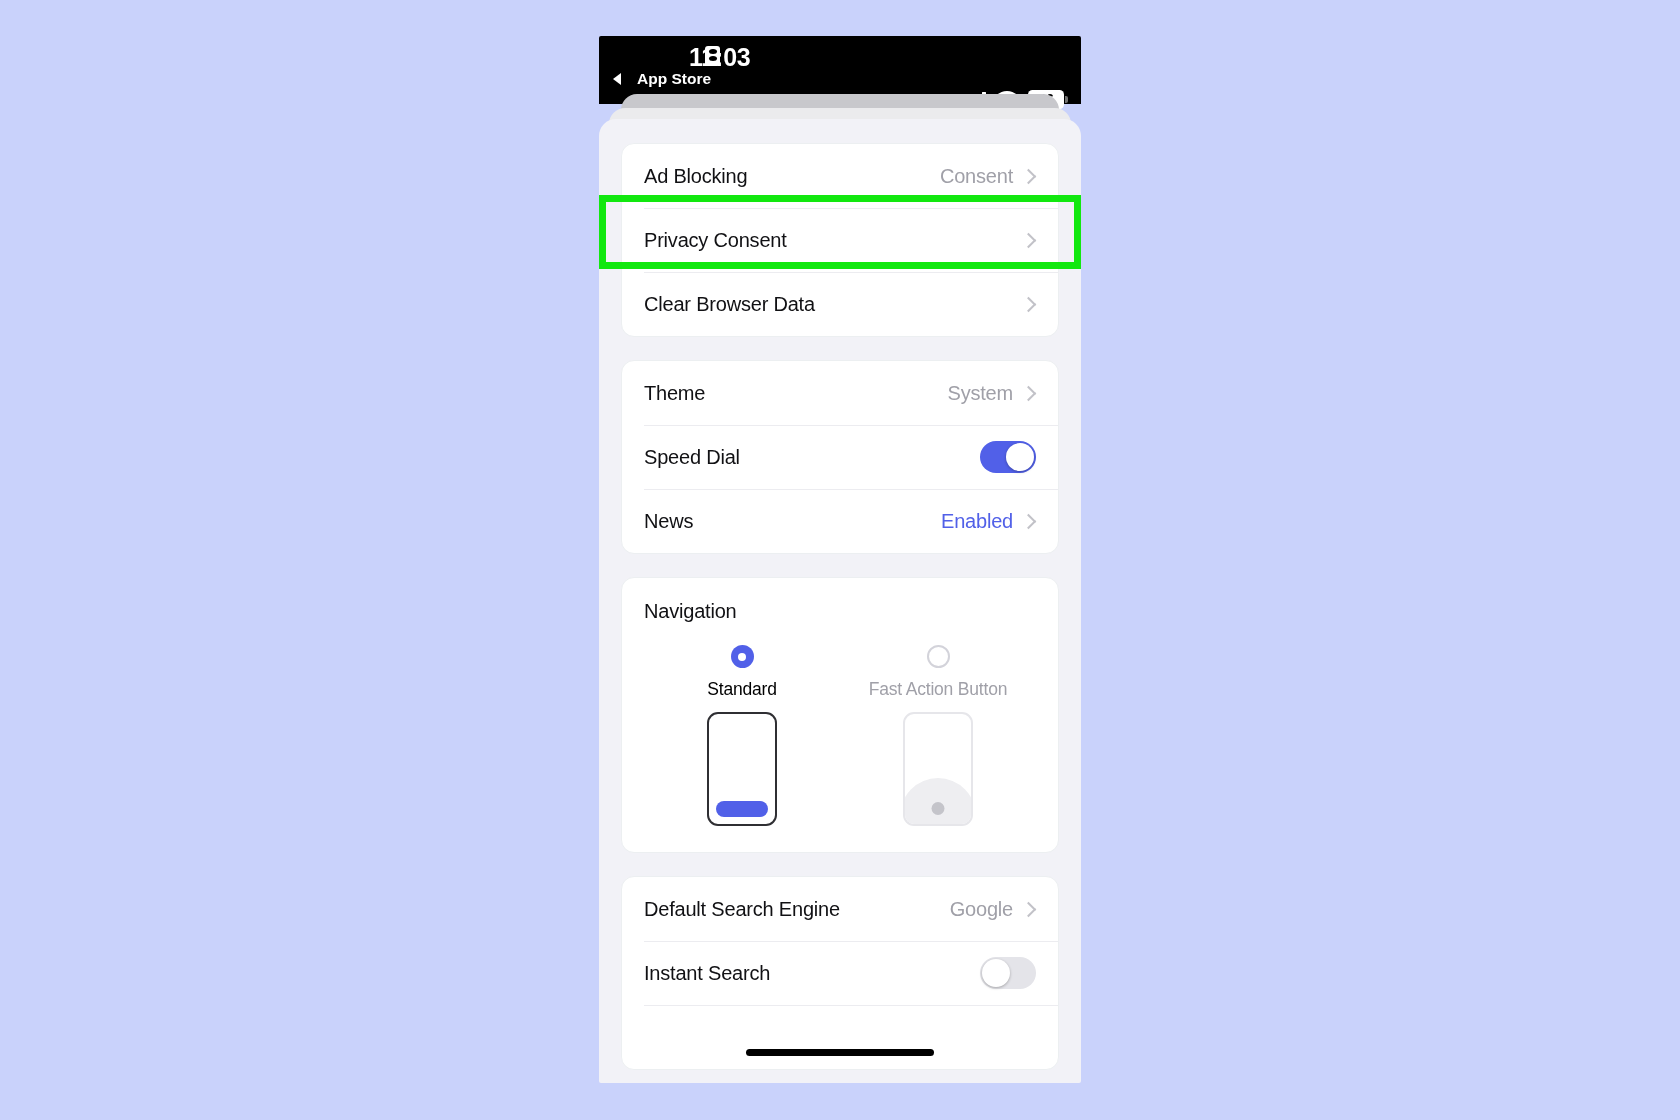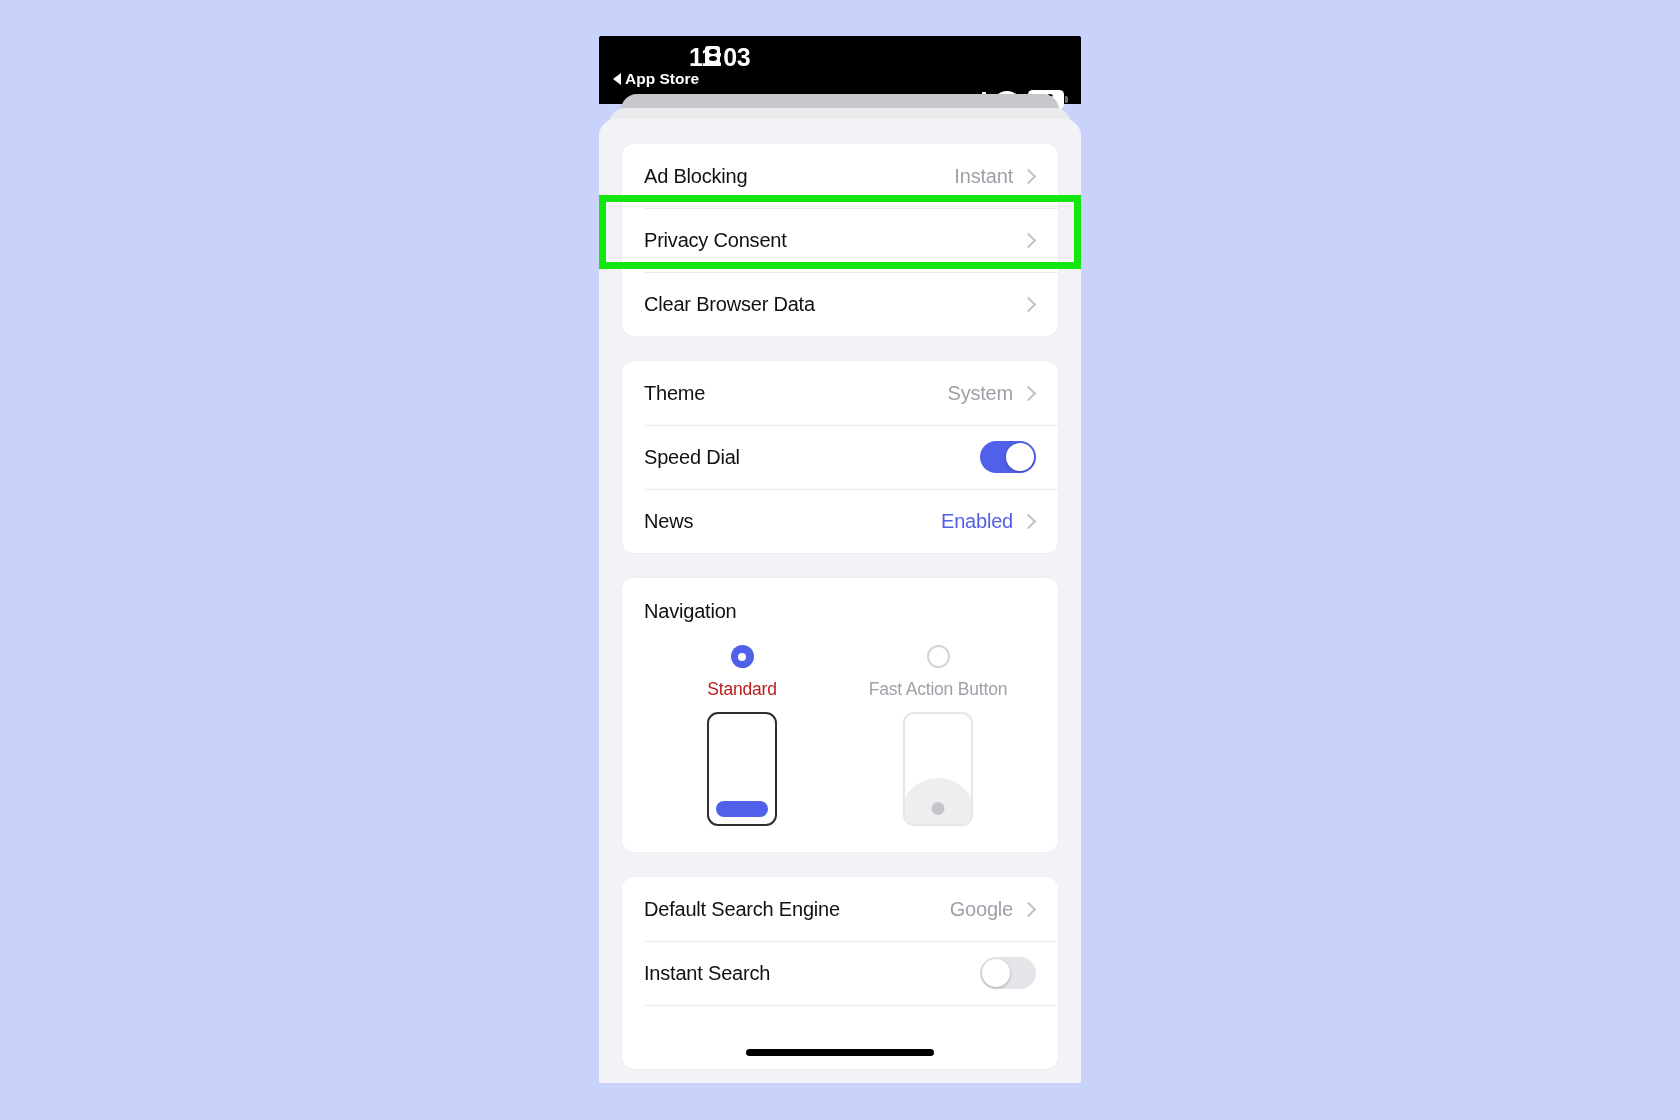--- a/index.html
+++ b/index.html
@@ -62,21 +62,21 @@
     box-shadow: 0 7px 0 0 #000;
   }
   .sb-back {
     position: absolute;
     left: 14px; top: 34px;
     color: #ffffff;
     font-size: 15.5px;
     font-weight: bold;
     display: flex;
     align-items: center;
-    gap: 4px;
+    gap: 16px;
   }
   .sb-tri {
     width: 0; height: 0;
     border-top: 6px solid transparent;
     border-bottom: 6px solid transparent;
     border-right: 8px solid #ffffff;
     display: inline-block;
   }
   .sb-right {
     position: absolute;
@@ -316,21 +316,21 @@
     border-radius: 50%;
     background: #ffffff;
   }
   .nav-opt-label {
     margin-top: 11px;
     font-size: 17.5px;
     letter-spacing: -0.2px;
     color: #a0a0a8;
     white-space: nowrap;
   }
-  .nav-opt-label.accent { color: #b91c1c; }
+  .nav-opt-label.accent { color: #000000; }
 
   .nav-previews {
     display: flex;
     justify-content: center;
     gap: 46px;
     margin-top: 12px;
   }
   .pv {
     width: 70px; height: 114px;
     border-radius: 11px;
@@ -425,21 +425,21 @@
   <div class="sheet-back1"></div>
 
   <div class="sheet">
 
 
     <div class="sheet-body">
 
       <div class="group first">
         <div class="row">
           <span class="row-label">Ad Blocking</span>
-          <span class="row-value">Instant</span>
+          <span class="row-value">Consent</span>
           <span class="chev"></span>
         </div>
         <div class="row">
           <span class="row-label">Privacy Consent</span>
           <span class="chev"></span>
         </div>
         <div class="row">
           <span class="row-label">Clear Browser Data</span>
           <span class="chev"></span>
         </div>

